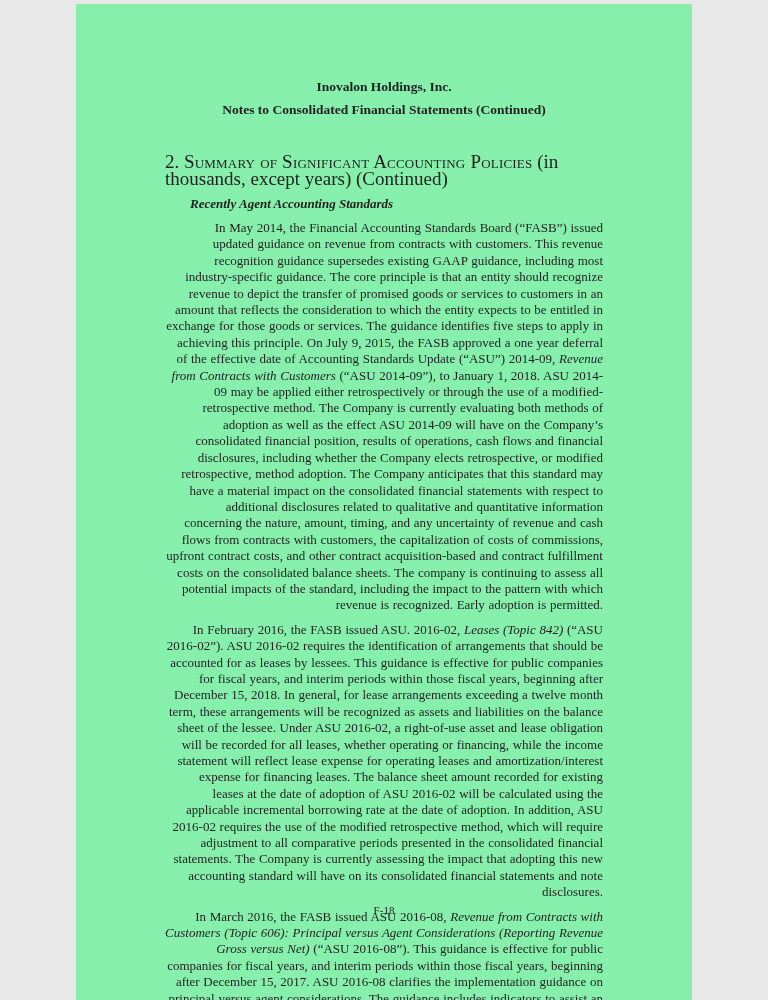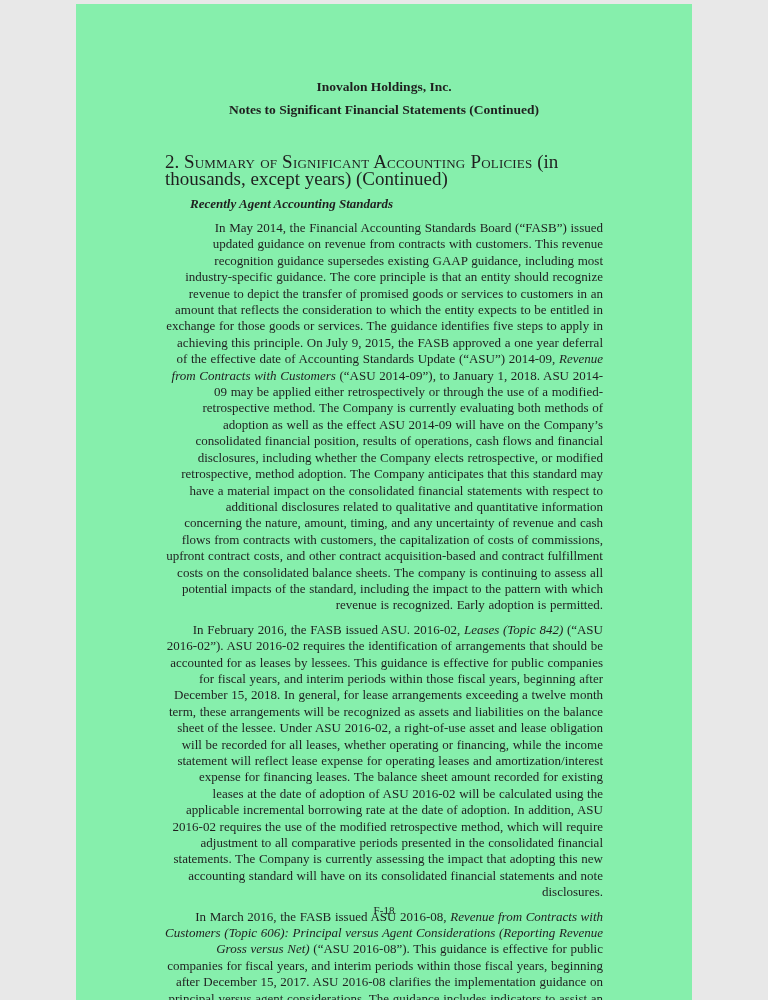--- a/index.html
+++ b/index.html
@@ -75,21 +75,21 @@
     font-size: 11px;
   }
 </style>
 </head>
 <body>
 
 <div class="page">
 
   <header class="doc-header">
     <div class="company-name">Inovalon Holdings, Inc.</div>
-    <div class="doc-title">Notes to Significant Financial Statements (Continued)</div>
+    <div class="doc-title">Notes to Consolidated Financial Statements (Continued)</div>
   </header>
 
   <section>
     <h2 class="section-heading"><span>2.</span> <span class="sc">Summary of Significant Accounting Policies</span> <span>(in thousands, except years) (Continued)</span></h2>
 
     <h3 class="subsection-heading">Recently Agent Accounting Standards</h3>
 
     <div class="paragraphs" id="paragraphs">
         <p class="body-para"><span>In May 2014, the Financial Accounting Standards Board (“FASB”) issued updated guidance on revenue from contracts with customers. This revenue recognition guidance supersedes existing GAAP guidance, including most industry-specific guidance. The core principle is that an entity should recognize revenue to depict the transfer of promised goods or services to customers in an amount that reflects the consideration to which the entity expects to be entitled in exchange for those goods or services. The guidance identifies five steps to apply in achieving this principle. On July 9, 2015, the FASB approved a one year deferral of the effective date of Accounting Standards Update (“ASU”) 2014-09, </span><span class="italic">Revenue from Contracts with Customers</span><span> (“ASU 2014-09”), to January 1, 2018. ASU 2014-09 may be applied either retrospectively or through the use of a modified-retrospective method. The Company is currently evaluating both methods of adoption as well as the effect ASU 2014-09 will have on the Company’s consolidated financial position, results of operations, cash flows and financial disclosures, including whether the Company elects retrospective, or modified retrospective, method adoption. The Company anticipates that this standard may have a material impact on the consolidated financial statements with respect to additional disclosures related to qualitative and quantitative information concerning the nature, amount, timing, and any uncertainty of revenue and cash flows from contracts with customers, the capitalization of costs of commissions, upfront contract costs, and other contract acquisition-based and contract fulfillment costs on the consolidated balance sheets. The company is continuing to assess all potential impacts of the standard, including the impact to the pattern with which revenue is recognized. Early adoption is permitted.</span></p>
         <p class="body-para"><span>In February 2016, the FASB issued ASU. 2016-02, </span><span class="italic">Leases (Topic 842)</span><span> (“ASU 2016-02”). ASU 2016-02 requires the identification of arrangements that should be accounted for as leases by lessees. This guidance is effective for public companies for fiscal years, and interim periods within those fiscal years, beginning after December 15, 2018. In general, for lease arrangements exceeding a twelve month term, these arrangements will be recognized as assets and liabilities on the balance sheet of the lessee. Under ASU 2016-02, a right-of-use asset and lease obligation will be recorded for all leases, whether operating or financing, while the income statement will reflect lease expense for operating leases and amortization/interest expense for financing leases. The balance sheet amount recorded for existing leases at the date of adoption of ASU 2016-02 will be calculated using the applicable incremental borrowing rate at the date of adoption. In addition, ASU 2016-02 requires the use of the modified retrospective method, which will require adjustment to all comparative periods presented in the consolidated financial statements. The Company is currently assessing the impact that adopting this new accounting standard will have on its consolidated financial statements and note disclosures.</span></p>

